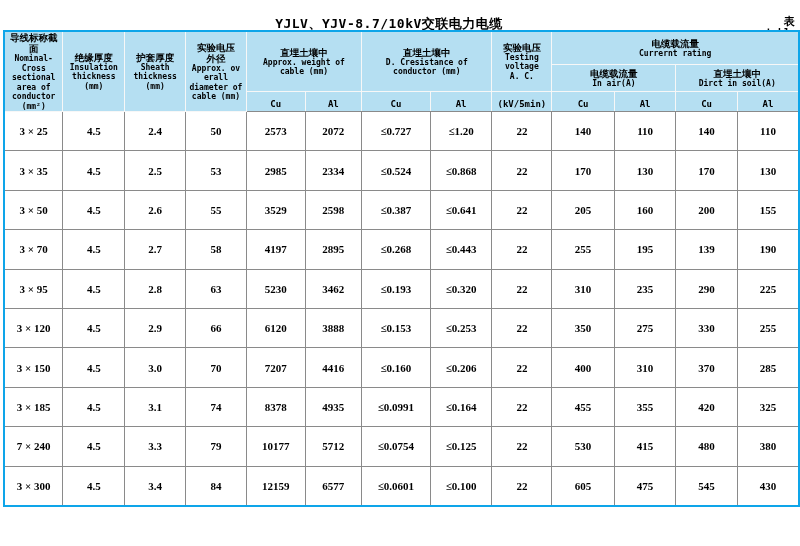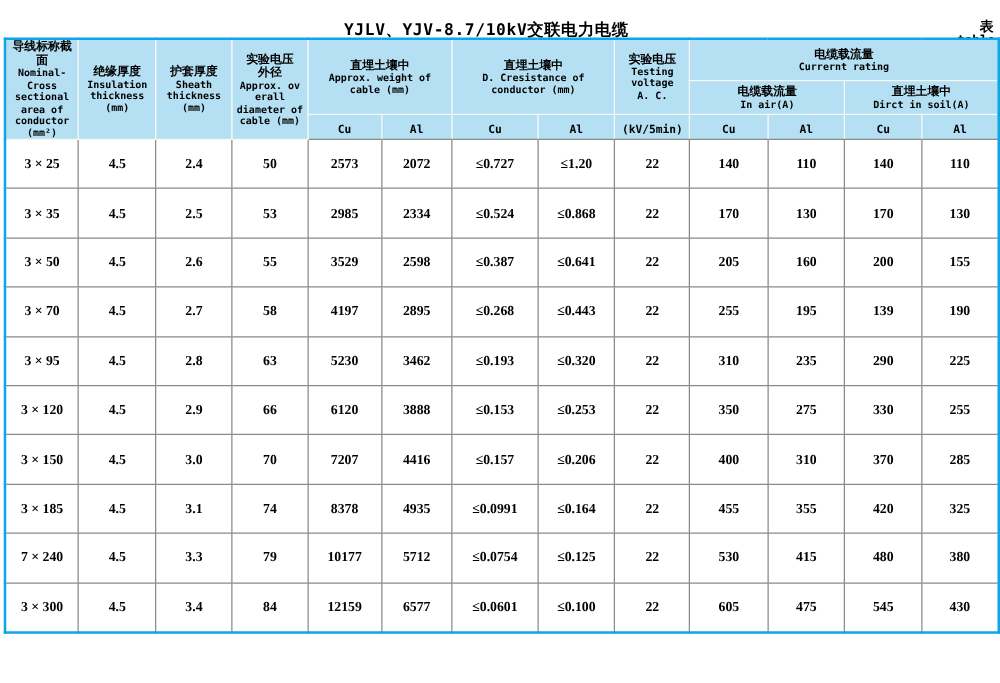--- a/index.html
+++ b/index.html
@@ -252,21 +252,21 @@
         <td>330</td>
         <td>255</td>
       </tr>
       <tr>
         <td>3 × 150</td>
         <td>4.5</td>
         <td>3.0</td>
         <td>70</td>
         <td>7207</td>
         <td>4416</td>
-        <td>≤0.157</td>
+        <td>≤0.160</td>
         <td>≤0.206</td>
         <td>22</td>
         <td>400</td>
         <td>310</td>
         <td>370</td>
         <td>285</td>
       </tr>
       <tr>
         <td>3 × 185</td>
         <td>4.5</td>

